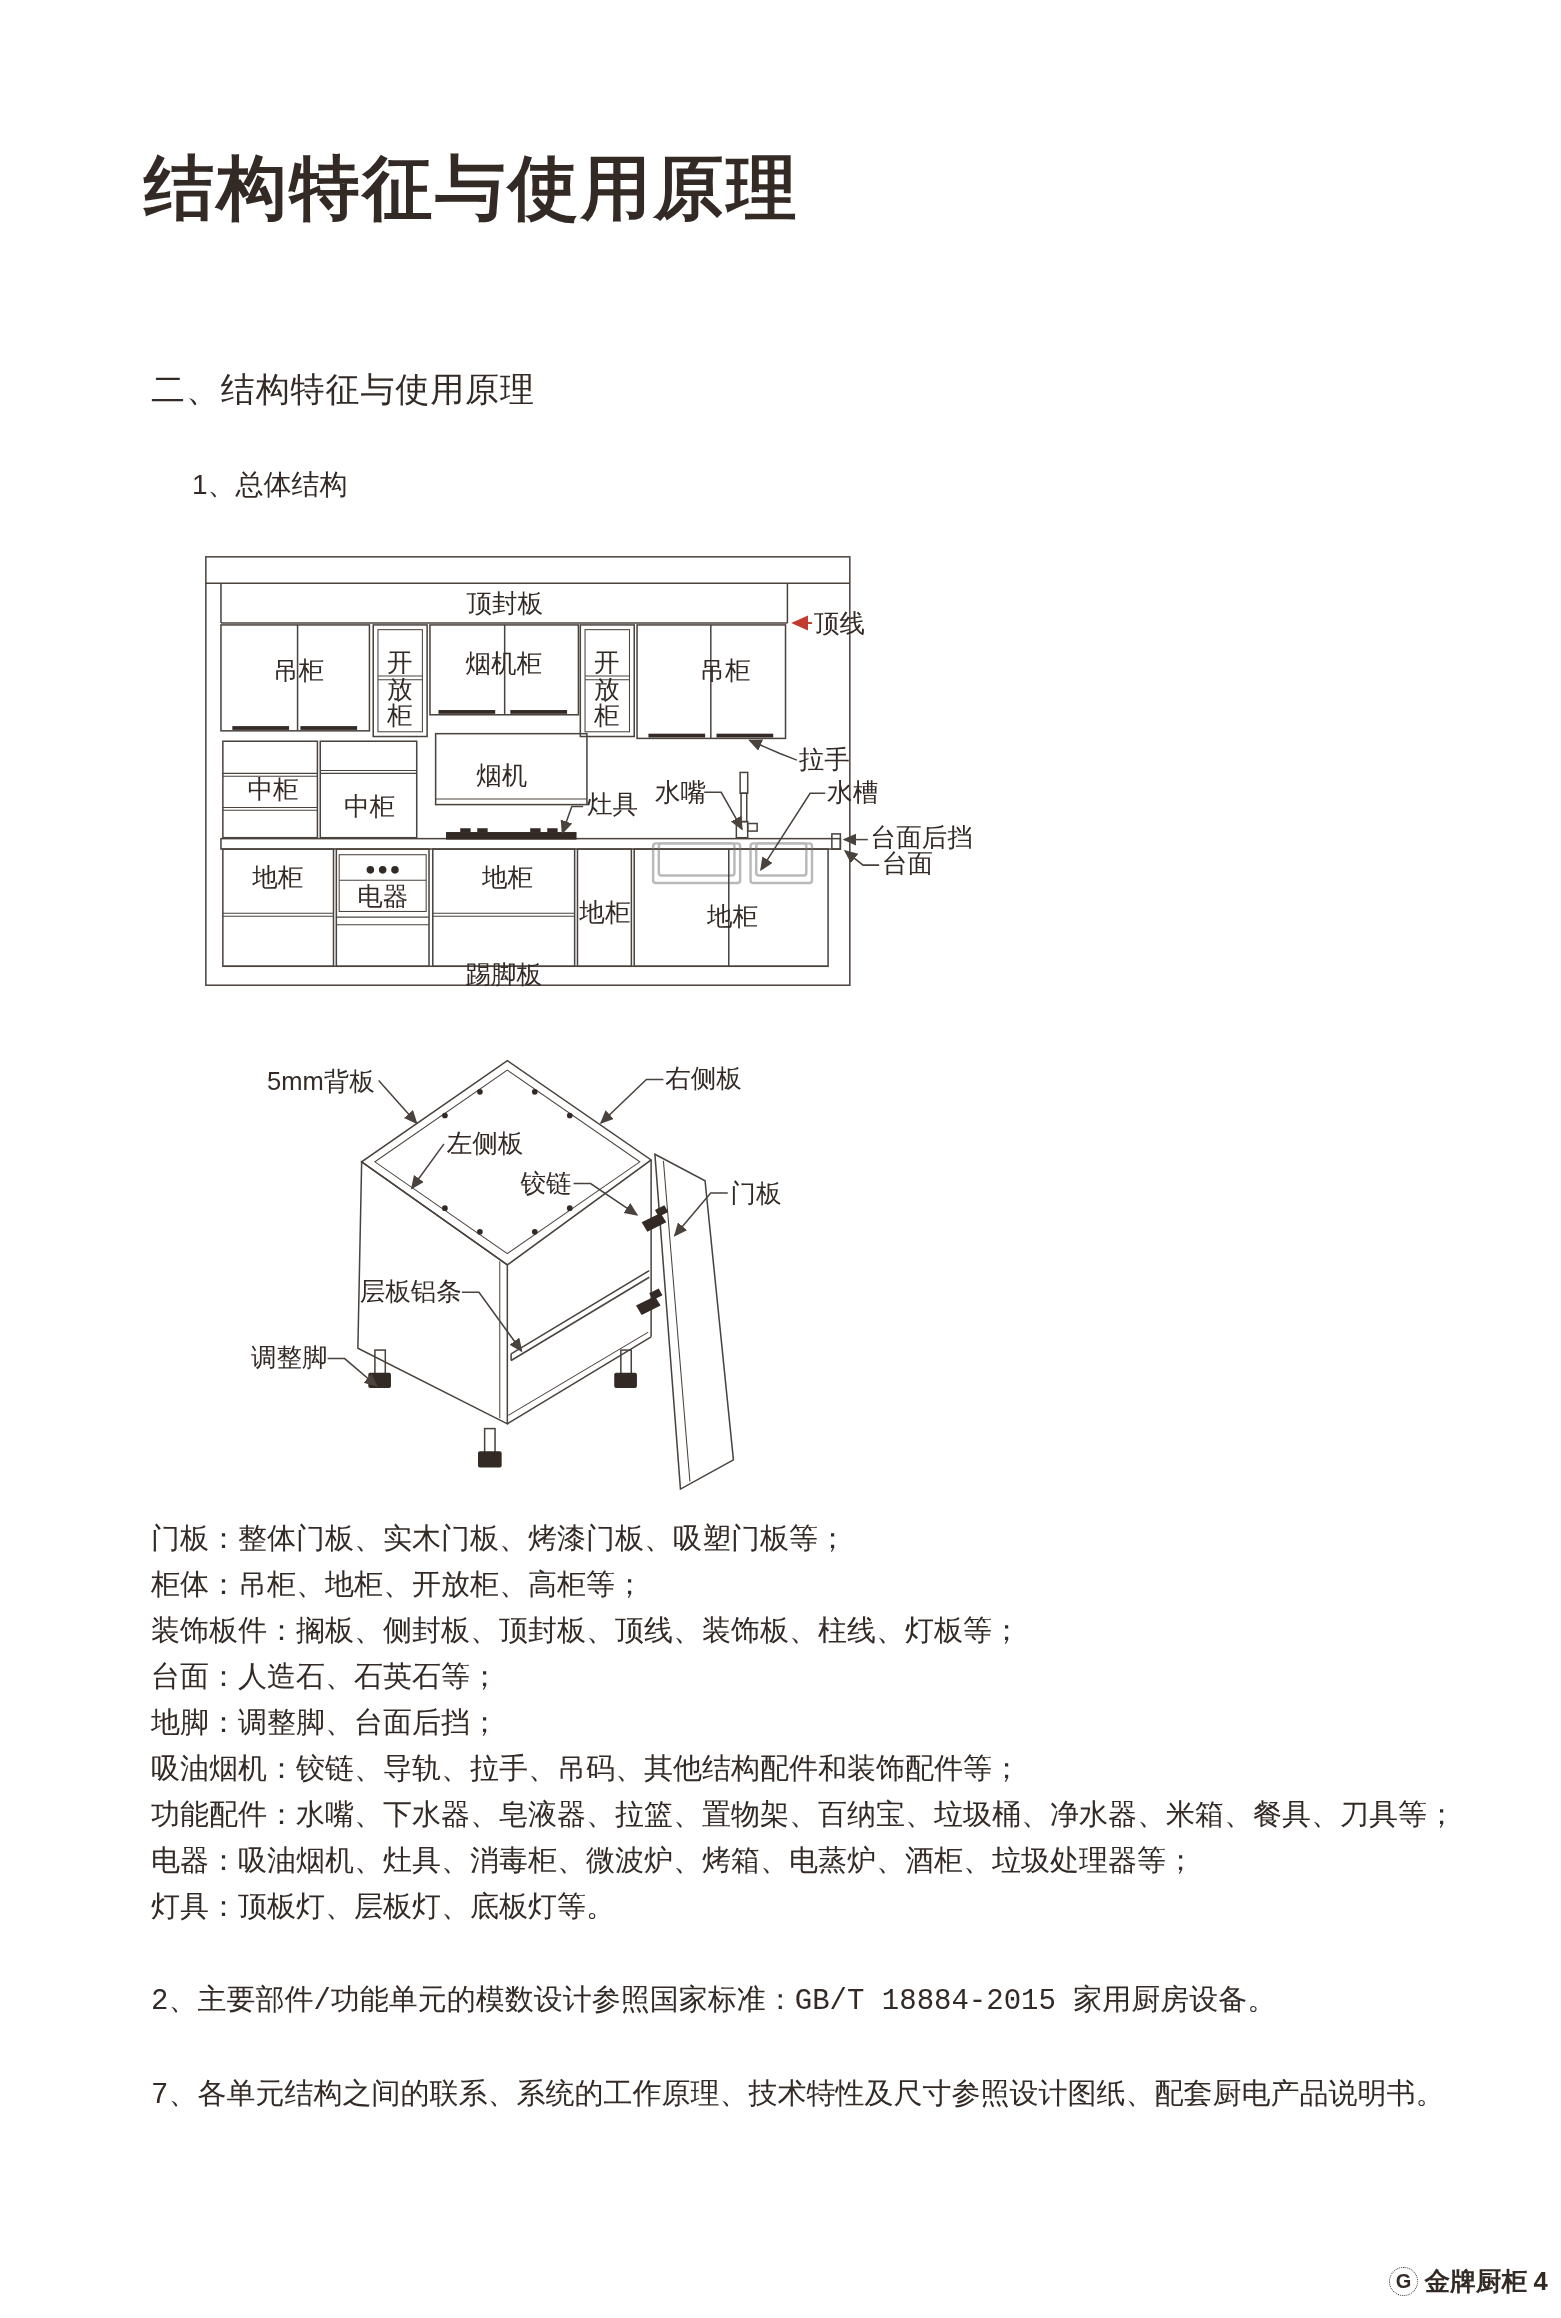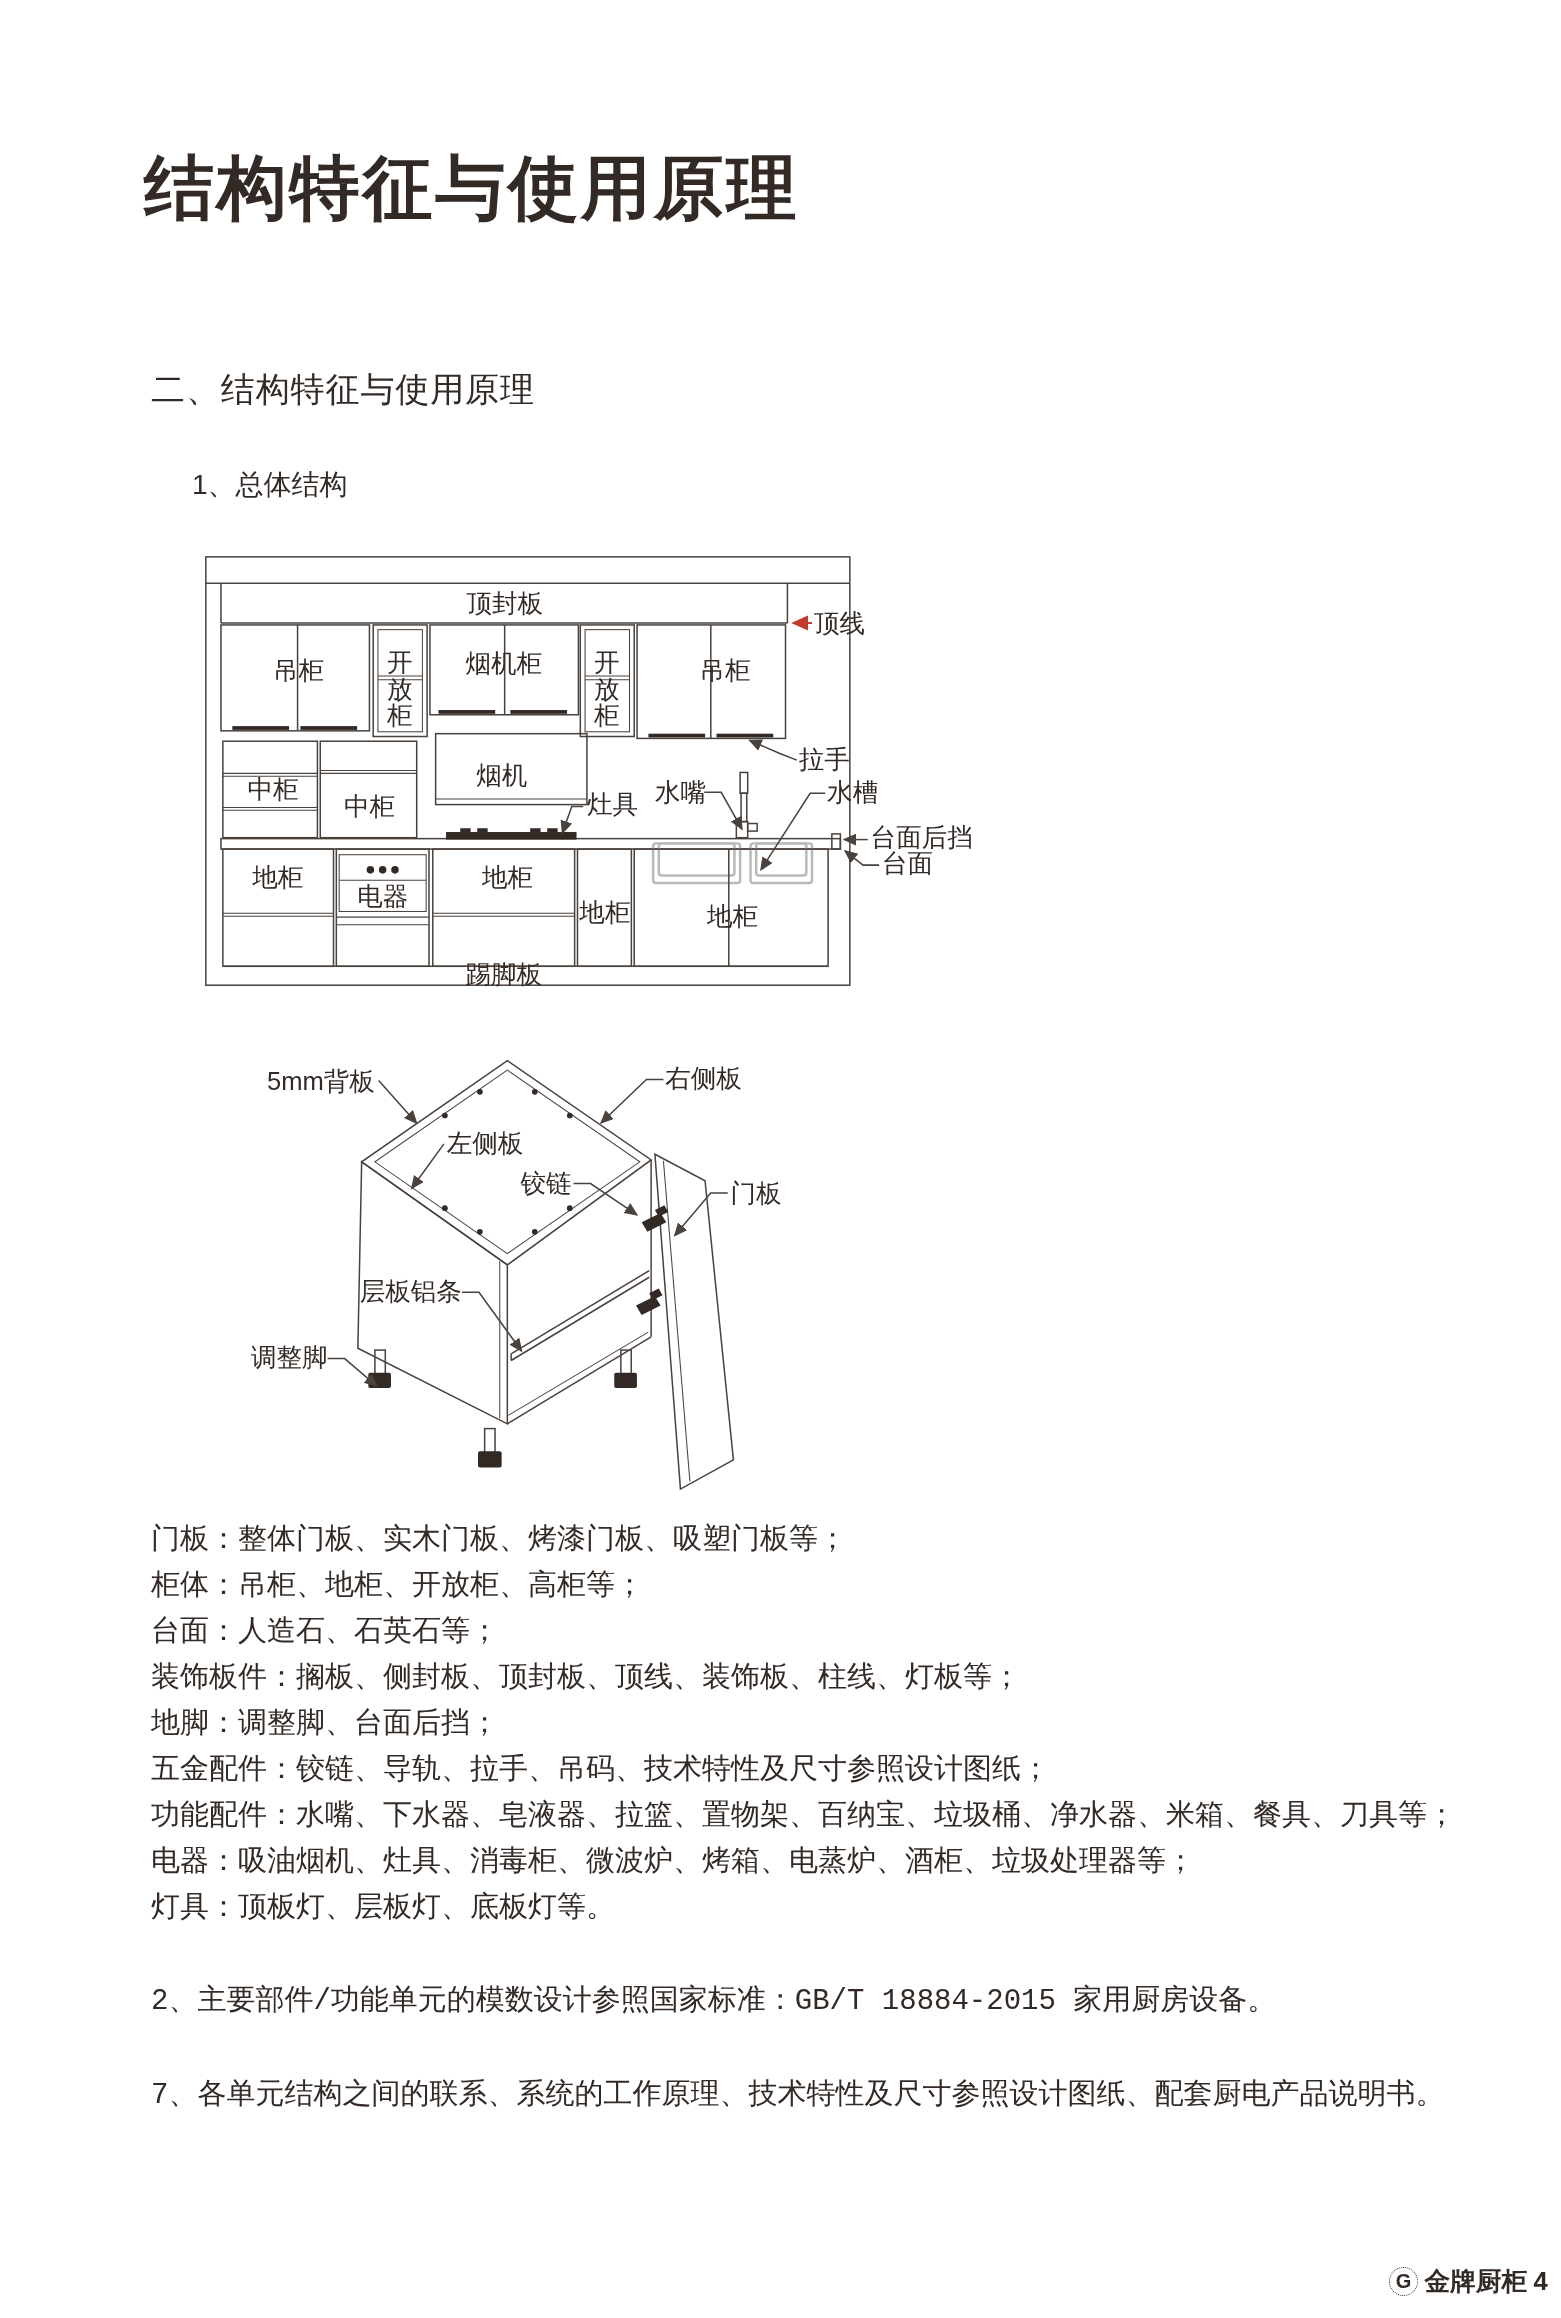--- a/index.html
+++ b/index.html
@@ -303,24 +303,24 @@
   </g>
   <g>
     <polyline class="leader" points="86,341 104,341 138,370" marker-end="url(#ah2)"></polyline>
     <text x="5" y="349">调整脚</text>
   </g>
 </svg>
 
 <div class="abs components">
   <div>门板：整体门板、实木门板、烤漆门板、吸塑门板等；</div>
   <div>柜体：吊柜、地柜、开放柜、高柜等；</div>
+  <div>装饰板件：搁板、侧封板、顶封板、顶线、装饰板、柱线、灯板等；</div>
   <div>台面：人造石、石英石等；</div>
-  <div>装饰板件：搁板、侧封板、顶封板、顶线、装饰板、柱线、灯板等；</div>
   <div>地脚：调整脚、台面后挡；</div>
-  <div>五金配件：铰链、导轨、拉手、吊码、技术特性及尺寸参照设计图纸；</div>
+  <div>吸油烟机：铰链、导轨、拉手、吊码、其他结构配件和装饰配件等；</div>
   <div>功能配件：水嘴、下水器、皂液器、拉篮、置物架、百纳宝、垃圾桶、净水器、米箱、餐具、刀具等；</div>
   <div>电器：吸油烟机、灶具、消毒柜、微波炉、烤箱、电蒸炉、酒柜、垃圾处理器等；</div>
   <div>灯具：顶板灯、层板灯、底板灯等。</div>
 </div>
 
 <div class="abs para p2">2、主要部件/功能单元的模数设计参照国家标准：GB/T 18884-2015 家用厨房设备。</div>
 <div class="abs para p3">7、各单元结构之间的联系、系统的工作原理、技术特性及尺寸参照设计图纸、配套厨电产品说明书。</div>
 
 <div class="abs footer">
   <span class="logo-circle">G</span>

